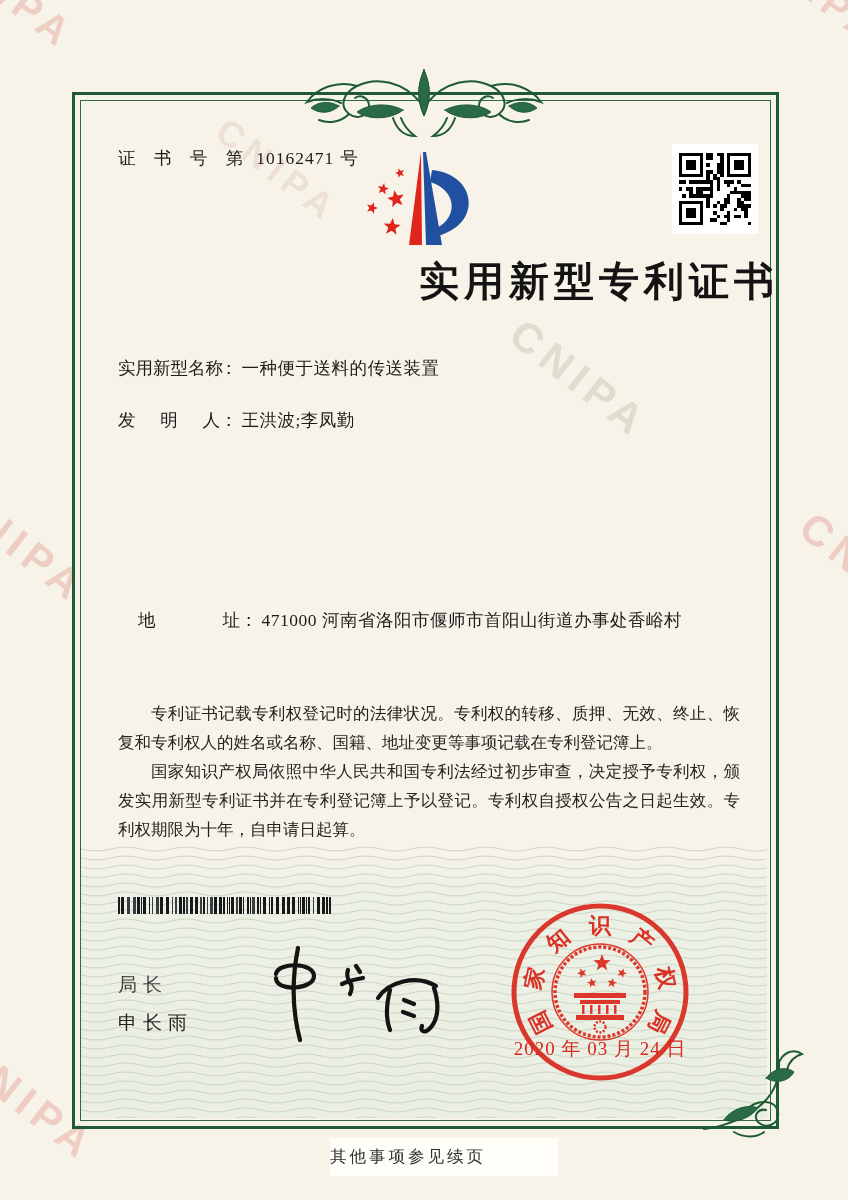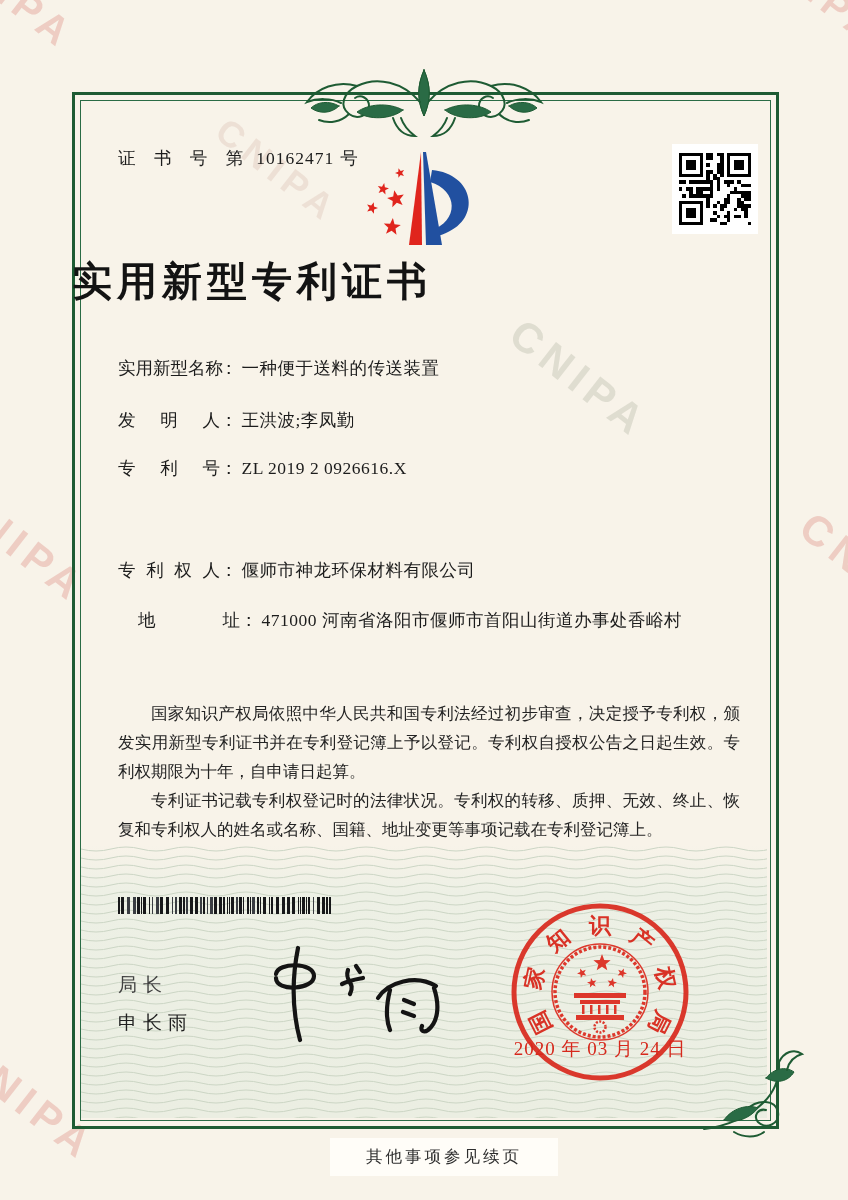--- a/index.html
+++ b/index.html
@@ -32,21 +32,21 @@
   .content{position:absolute;left:0;top:0;width:848px;height:1080px;z-index:3;}
 
   .cert-no{position:absolute;left:118px;top:146px;font-size:17.5px;}
   .cert-no .pfx{letter-spacing:7px;}
   .cert-no .num{letter-spacing:1px;margin:0 6px;}
 
   .logo{position:absolute;left:352px;top:142px;}
   .qr{position:absolute;left:672px;top:144px;width:86px;height:90px;background:#ffffff;
       display:flex;align-items:center;justify-content:center;}
 
-  .title{position:absolute;left:72px;top:254px;width:707px;text-align:left;
+  .title{position:absolute;left:72px;top:254px;width:707px;text-align:right;
          font-size:40px;font-weight:700;letter-spacing:5px;color:#131313;}
 
   .row{position:absolute;left:118px;width:630px;font-size:17.5px;white-space:nowrap;}
   .flabel{display:inline-block;width:102px;text-align:justify;text-align-last:justify;vertical-align:bottom;}
   .colon{margin-right:4px;}
   .fval{letter-spacing:0.5px;}
   .fval.fixed{display:inline-block;width:199px;}
 
   .body-text{position:absolute;left:118px;top:699px;width:622px;font-size:16.5px;line-height:29px;
              text-align:justify;color:#232323;}
@@ -68,21 +68,21 @@
              font-family:"Liberation Serif","DejaVu Serif",serif;}
   .seal .emblem{fill:#dc2a1e;opacity:0.93;}
   .seal .emblem-line{fill:none;stroke:#dc2a1e;opacity:0.93;}
   .seal-date{position:absolute;left:500px;top:1036px;width:200px;text-align:center;
              font-size:19px;color:#d6281c;z-index:4;letter-spacing:1px;}
 
   .page-info{position:absolute;left:72px;top:1092px;width:707px;text-align:center;
              font-size:15px;letter-spacing:2px;color:#2b2b2b;}
 
   .continuation-box{position:absolute;left:330px;top:1138px;width:228px;height:38px;background:#fffdf8;
-                    display:flex;align-items:center;justify-content:center;z-index:3;
+                    display:flex;align-items:center;z-index:3;
                     font-size:16.5px;letter-spacing:3px;color:#2e2e2e;}
 </style>
 </head>
 <body>
 
 <div class="page">
 
   <div class="wm pink" style="left:-70px;top:-30px;font-size:40px;">CNIPA</div>
   <div class="wm pink" style="left:742px;top:-30px;font-size:38px;">CNIPA</div>
   <div class="wm faint" style="left:205px;top:150px;font-size:36px;">CNIPA</div>
@@ -310,33 +310,27 @@
     </div>
 
     <div class="title">实用新型专利证书</div>
 
     <div class="row" style="top:356px;">
       <span class="flabel">实用新型名称</span><span class="colon">：</span><span class="fval">一种便于送料的传送装置</span>
     </div>
     <div class="row" style="top:408px;">
       <span class="flabel">发明人</span><span class="colon">：</span><span class="fval">王洪波;李凤勤</span>
     </div>
-    <div class="row" style="top:456px;">
-      <span class="flabel">专利号</span><span class="colon">：</span><span class="fval">ZL 2019 2 0926616.X</span>
-    </div>
-    <div class="row" style="top:558px;">
-      <span class="flabel">专利权人</span><span class="colon">：</span><span class="fval">偃师市神龙环保材料有限公司</span>
-    </div>
     <div class="row" style="top:608px;margin-left:20px;">
       <span class="flabel">地址</span><span class="colon">：</span><span class="fval">471000 河南省洛阳市偃师市首阳山街道办事处香峪村</span>
     </div>
 
     <div class="body-text">
+      <p>专利证书记载专利权登记时的法律状况。专利权的转移、质押、无效、终止、恢复和专利权人的姓名或名称、国籍、地址变更等事项记载在专利登记簿上。</p>
       <p>国家知识产权局依照中华人民共和国专利法经过初步审查，决定授予专利权，颁发实用新型专利证书并在专利登记簿上予以登记。专利权自授权公告之日起生效。专利权期限为十年，自申请日起算。</p>
-      <p>专利证书记载专利权登记时的法律状况。专利权的转移、质押、无效、终止、恢复和专利权人的姓名或名称、国籍、地址变更等事项记载在专利登记簿上。</p>
     </div>
 
     <div class="barcode" id="barcode">
         <div style="width:2px;margin-right:1px;background:#17181a"></div>
         <div style="width:3px;margin-right:3px;background:#17181a"></div>
         <div style="width:3px;margin-right:3px;background:#3a3d42"></div>
         <div style="width:3px;margin-right:1px;background:#3a3d42"></div>
         <div style="width:3px;margin-right:1px;background:#17181a"></div>
         <div style="width:1px;margin-right:1px;background:#17181a"></div>
         <div style="width:3px;margin-right:3px;background:#17181a"></div>

